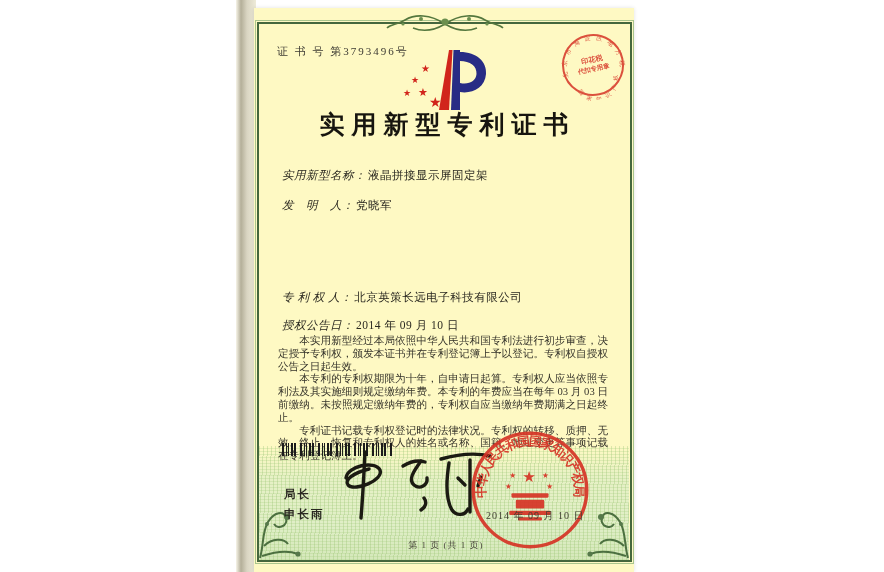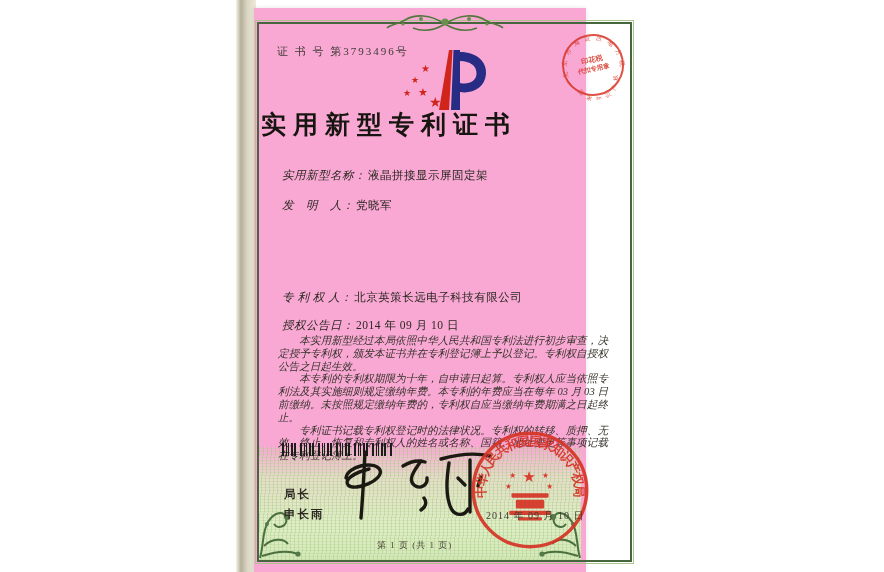--- a/index.html
+++ b/index.html
@@ -9,22 +9,22 @@
     font-family:"Liberation Serif","DejaVu Serif",serif;
   }
   .stage{position:absolute;inset:0;}
   
   .spine{
     position:absolute;left:236px;top:0;width:20px;height:572px;
     background:linear-gradient(to right,#f7f4e8 0%,#b4af99 25%,#d9d5c2 55%,#eeebd9 100%);
   }
   
   .page{
-    position:absolute;left:254px;top:8px;width:332px;height:564px;
-    background:#f9a8d4;
+    position:absolute;left:254px;top:8px;width:380px;height:564px;
+    background:#fef9c3;
     box-shadow:0 0 4px rgba(0,0,0,.12);
   }
   
   .band{
     position:absolute;left:5px;right:5px;top:438px;height:114px;
     background:
       repeating-linear-gradient(93deg, rgba(154,196,116,.35) 0 1px, rgba(0,0,0,0) 1px 4px),
       repeating-linear-gradient(0deg, rgba(170,208,132,.30) 0 1px, rgba(0,0,0,0) 1px 3px),
       linear-gradient(to bottom, rgba(223,238,198,0) 0%, rgba(223,238,198,.75) 28%, #dfeec6 70%, #d5e8ba 100%);
   }
@@ -33,33 +33,33 @@
     border:2px solid #44673d;
     outline:1px solid #a9c58d;
     outline-offset:1px;
   }
   .certno{
     position:absolute;left:23px;top:36px;font-size:11px;color:#3c3a32;
     letter-spacing:2px;
   }
   .logo{position:absolute;left:149px;top:36px;width:92px;height:74px;}
   .title{
-    position:absolute;left:0;top:100px;width:100%;text-align:left;
+    position:absolute;left:0;top:100px;width:100%;text-align:center;
     font-size:25px;font-weight:bold;color:#17150f;letter-spacing:7px;
     text-indent:7px;
   }
   .field{
     position:absolute;left:28px;font-size:11.5px;color:#2a2820;
     white-space:nowrap;letter-spacing:.5px;
   }
   .field .lbl{margin-right:2px;font-style:italic;}
   .paras{
     position:absolute;left:24px;top:327px;width:330px;
     font-size:10.6px;line-height:12.8px;color:#35332a;
-    font-style:italic;text-align:justify;
+    text-align:justify;
   }
   .paras p{margin:0;text-indent:2em;}
   .barcode{
     position:absolute;left:28px;top:435px;width:110px;height:13px;
     background:
       repeating-linear-gradient(90deg,#1c1c1c 0 2px,rgba(0,0,0,0) 2px 4px,#1c1c1c 4px 5px,rgba(0,0,0,0) 5px 9px),
       repeating-linear-gradient(90deg,#1c1c1c 0 1px,rgba(0,0,0,0) 1px 6px);
   }
   .sig-label{
     position:absolute;left:30px;font-size:11.5px;font-weight:600;color:#2b2922;
@@ -67,21 +67,21 @@
     margin-top:13px;
   }
   .signature{position:absolute;left:81px;top:438px;width:160px;height:78px;}
   .seal-main{position:absolute;left:216px;top:422px;width:120px;height:120px;opacity:.92;}
   .seal-date{
     position:absolute;left:232px;top:501px;font-size:10px;color:#3e3c30;
     letter-spacing:1px;white-space:nowrap;z-index:5;
   }
   .seal-tax{position:absolute;left:304px;top:22px;width:70px;height:70px;transform:rotate(-12deg);opacity:.85;}
   .footer{
-    position:absolute;left:8px;top:531px;width:92%;text-align:center;
+    position:absolute;left:17px;top:531px;width:92%;text-align:center;
     font-size:9px;color:#4a483c;letter-spacing:1px;
   }
   .ornament-top{position:absolute;left:131px;top:2px;width:120px;height:28px;}
   .corner{position:absolute;width:52px;height:66px;}
   .corner.bl{left:0px;top:486px;}
   .corner.br{right:0px;top:486px;transform:scaleX(-1);}
   .seal-red{fill:#d63426;}
   .seal-stroke{stroke:#d63426;fill:none;}
 </style>
 </head>

